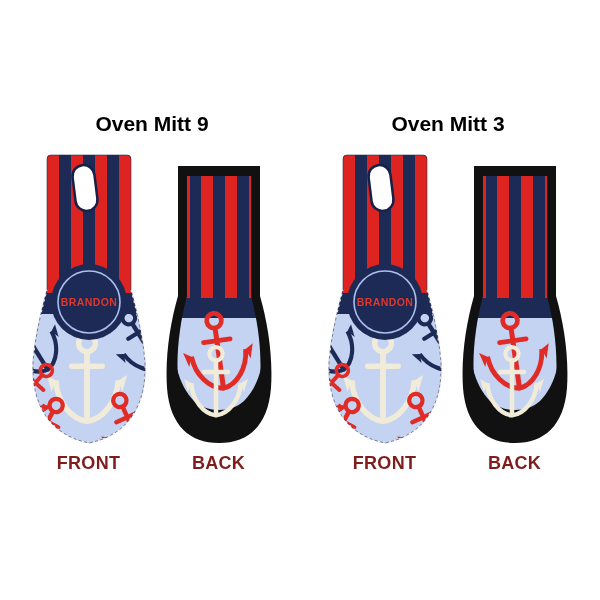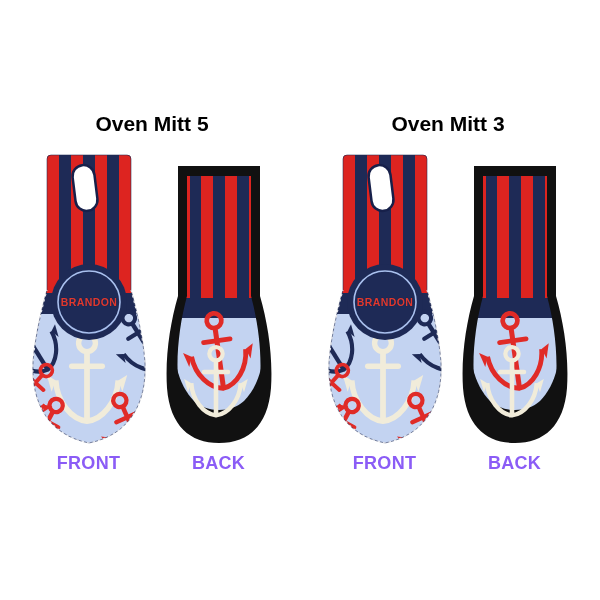--- a/index.html
+++ b/index.html
@@ -2,21 +2,21 @@
 <html><head>
 <meta charset="utf-8">
 <style>
   html,body{margin:0;padding:0;background:#ffffff;font-family:"Liberation Sans",sans-serif;}
   .canvas{width:600px;height:600px;background:#ffffff;box-sizing:border-box;
           display:flex;justify-content:center;align-items:flex-start;padding-top:112px;overflow:hidden;}
   .group{width:296px;display:flex;flex-direction:column;align-items:center;}
   .product-title{font-size:21px;font-weight:bold;color:#000;margin:0 0 16px 0;text-align:center;}
   .mitt-row{display:flex;align-items:flex-end;gap:9px;}
   .figure{display:flex;flex-direction:column;align-items:center;}
-  .view-label{font-size:18px;font-weight:bold;color:#8b5cf6;margin-top:5px;letter-spacing:.3px;text-align:right;}
+  .view-label{font-size:18px;font-weight:bold;color:#7f1d1d;margin-top:5px;letter-spacing:.3px;text-align:right;}
   .defs-holder{position:absolute;width:0;height:0;overflow:hidden;}
   .monogram{font-family:"Liberation Sans",sans-serif;font-weight:bold;font-size:10.5px;
             letter-spacing:.4px;text-anchor:middle;stroke:#17204a;stroke-width:.5px;paint-order:stroke;}
 </style>
 </head>
 <body>
 
 <svg class="defs-holder" aria-hidden="true">
   <defs>
     <clipPath id="front-clip">
@@ -71,21 +71,21 @@
         <use href="#anchor-shape" transform="translate(59,196) rotate(-8) scale(1.05)" color="#e02b27"></use>
         <use href="#anchor-shape" transform="translate(56,226) scale(0.95)" color="#f1ecda"></use>
       </g>
     </g>
   </defs>
 </svg>
 
 <div class="canvas">
 
   <div class="group">
-    <div class="product-title">Oven Mitt 5</div>
+    <div class="product-title">Oven Mitt 9</div>
     <div class="mitt-row">
       <div class="figure">
         <svg width="124" height="296" viewBox="0 0 124 296">
           <use href="#front-art"></use>
           <text class="monogram" x="62" y="154" fill="#e0392e">BRANDON</text>
         </svg>
         <div class="view-label">FRONT</div>
       </div>
       <div class="figure">
         <svg width="118" height="288" viewBox="0 0 118 288">

